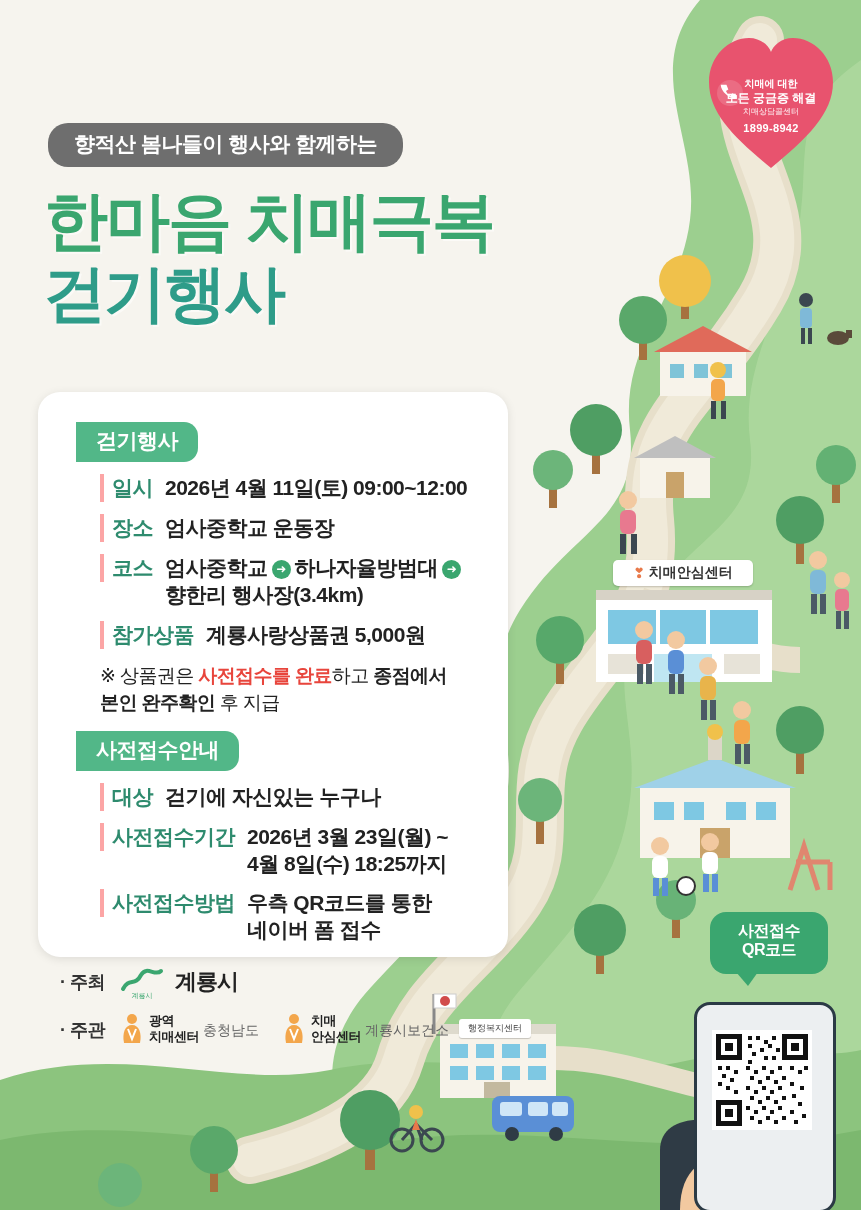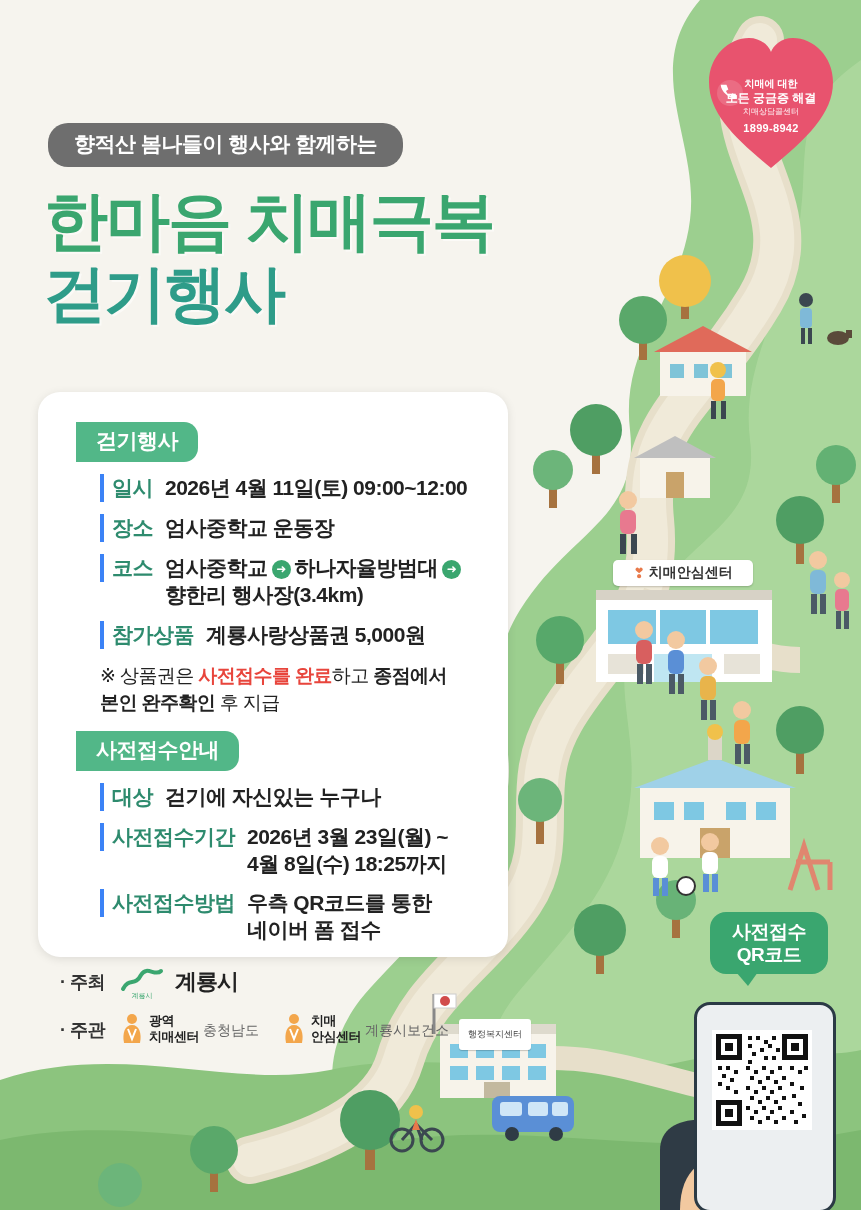--- a/index.html
+++ b/index.html
@@ -50,21 +50,21 @@
   }
   .sec-tag{
     display:inline-block;background:#52b788;color:#fff;font-weight:bold;
     font-size:21px;padding:5px 20px 7px 20px;border-radius:0 14px 14px 0;
     margin-left:-24px;letter-spacing:-0.5px;
   }
   .card-inner{position:absolute;left:62px;top:30px;right:18px;}
   .row{display:flex;align-items:flex-start;margin-top:12px;}
   .lab{
     color:#2e8b6e;font-weight:bold;font-size:21px;white-space:nowrap;
-    border-left:4px solid #3b82f6;padding-left:8px;margin-right:12px;letter-spacing:-0.5px;
+    border-left:4px solid #fca5a5;padding-left:8px;margin-right:12px;letter-spacing:-0.5px;
   }
   .val{color:#222;font-size:21px;font-weight:bold;letter-spacing:-0.5px;line-height:1.3;}
   .val.light{font-weight:bold;}
   .note{
     margin-top:14px;font-size:19px;color:#222;line-height:1.42;letter-spacing:-0.6px;
   }
   .note .red{color:#e8453c;font-weight:bold;}
   .note .bk{font-weight:bold;}
   .arrow{
     display:inline-block;width:19px;height:19px;border-radius:50%;
@@ -79,21 +79,21 @@
   .gr-logo{display:flex;align-items:center;margin-right:10px;}
   .gr-name{font-size:22px;font-weight:bold;color:#222;letter-spacing:-1px;}
   .org{display:flex;align-items:flex-start;margin-right:26px;}
   .org-txt{font-size:13px;font-weight:bold;color:#222;line-height:1.25;letter-spacing:-0.5px;}
   .org-sub{display:block;font-size:14px;font-weight:normal;color:#666;text-align:center;margin-top:2px;}
 
   
   .qr-bubble{
     position:absolute;left:710px;top:912px;width:118px;height:62px;
     background:#3aa66f;border-radius:16px;color:#fff;font-weight:bold;
-    font-size:19px;text-align:center;line-height:1.2;padding-top:9px;box-sizing:border-box;
+    font-size:16px;text-align:center;line-height:1.2;padding-top:9px;box-sizing:border-box;
     letter-spacing:-0.5px;
   }
   .qr-bubble:after{
     content:"";position:absolute;left:26px;bottom:-12px;
     border-left:12px solid transparent;border-right:10px solid transparent;
     border-top:14px solid #3aa66f;
   }
   .phone{
     position:absolute;left:694px;top:1002px;width:136px;height:205px;
     background:#eceff1;border:3px solid #2b3a45;border-radius:16px;
@@ -101,21 +101,21 @@
   .qr{position:absolute;left:712px;top:1030px;width:100px;height:100px;}
 
   
   .center-label{
     position:absolute;left:613px;top:560px;width:140px;height:26px;
     background:#fff;border-radius:5px;display:flex;align-items:center;justify-content:center;
     font-size:14px;font-weight:bold;color:#333;box-shadow:0 1px 2px rgba(0,0,0,.2);
   }
   .center-label .ic{color:#e8794a;font-size:14px;margin-right:4px;font-weight:bold;}
   .welfare-label{
-    position:absolute;left:459px;top:1019px;width:72px;height:31px;
+    position:absolute;left:459px;top:1019px;width:72px;height:19px;
     background:#fff;border-radius:3px;display:flex;align-items:center;justify-content:center;
     font-size:9px;color:#444;box-shadow:0 1px 1px rgba(0,0,0,.2);
   }
 </style>
 </head>
 <body>
 
 <div class="poster">
 
   <svg class="bg-svg" viewBox="0 0 861 1210">

